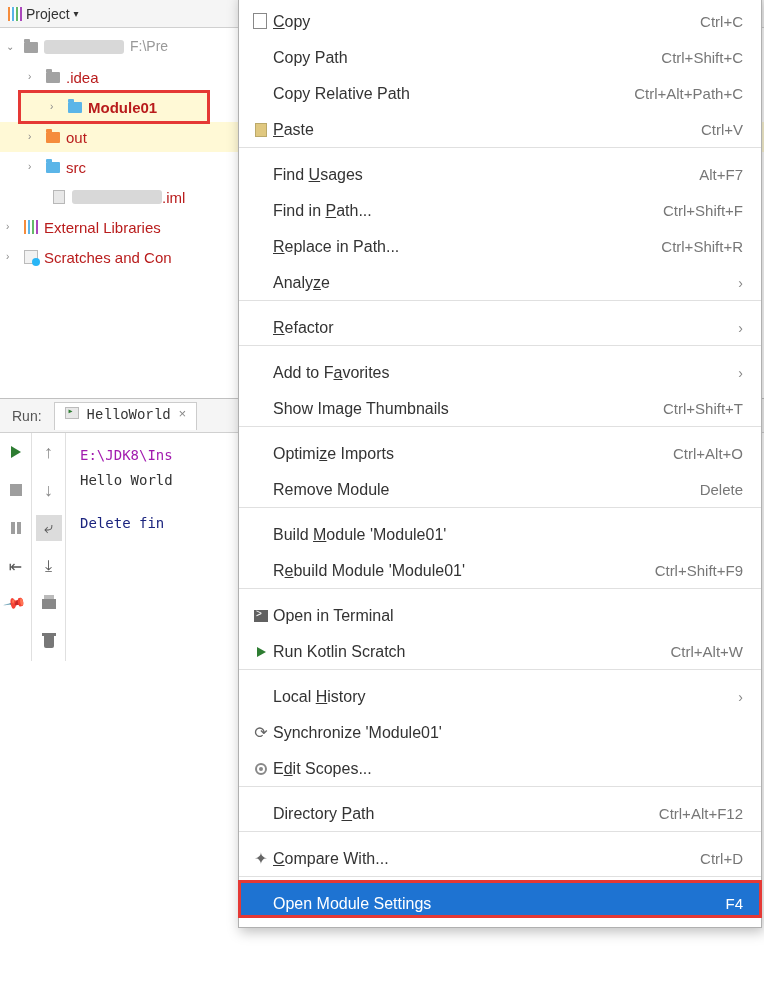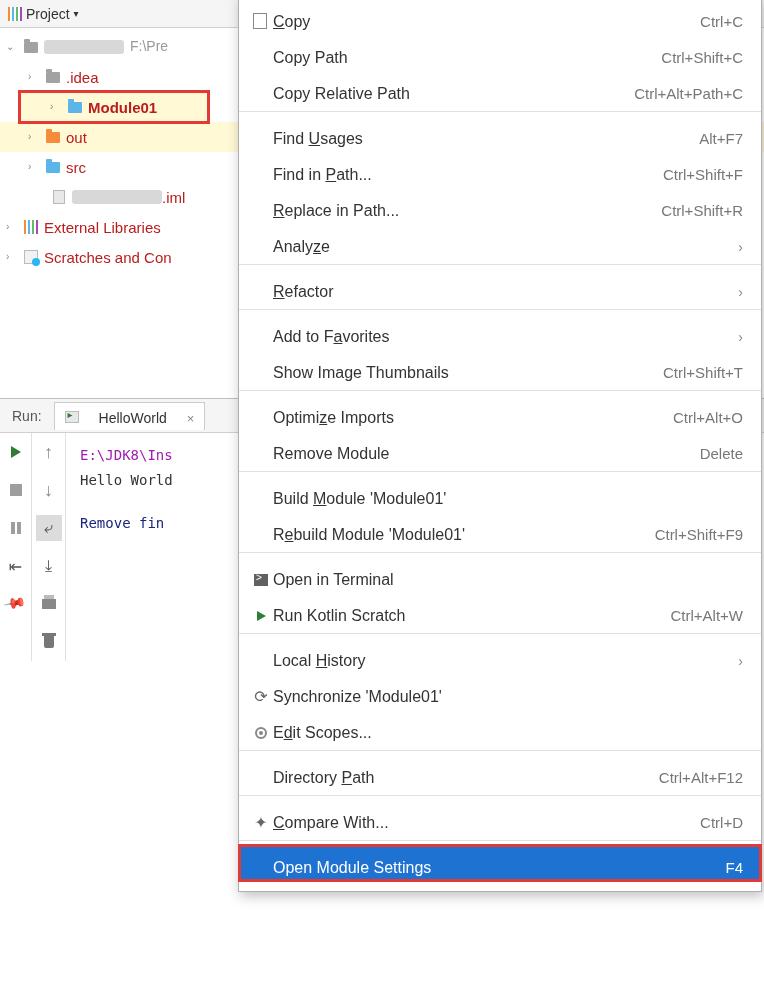--- a/index.html
+++ b/index.html
@@ -96,27 +96,28 @@
   background: #f5f5f5;
   border-bottom: 1px solid #d0d0d0;
   font-size: 14px;
 }
 .run-header .label {
   padding: 0 12px;
   color: #555;
 }
 .run-header .tab {
   display: flex;
-  align-items: flex-end;
-  gap: 20px;
+  align-items: flex-start;
+  gap: 8px;
   background: #fff;
   border: 1px solid #ccc;
   border-bottom: none;
   padding: 4px 10px;
   height: 28px;
+  font-family: Liberation Mono, monospace;
 }
 .run-header .tab .close { color: #888; font-size: 13px; }
 
 .run-body {
   display: flex;
 }
 .run-toolbar, .run-subtoolbar {
   display: flex;
   flex-direction: column;
   align-items: center;
@@ -355,21 +356,21 @@
       <div class="tbtn">
           <span class="ic ic-print"></span>
         </div>
       <div class="tbtn">
           <span class="ic ic-trash"></span>
         </div>
     </div>
     <div class="console">
       <div class="path-line">E:\JDK8\Ins</div>
       <div class="out-line">Hello World</div>
-      <div class="exit-line">Remove fin</div>
+      <div class="exit-line">Delete fin</div>
     </div>
   </div>
 </div>
 
 <div class="context-menu">
 
   <div class="menu-item">
     <span class="mi-icon">
         <span class="ic ic-copy"></span>
       </span>
@@ -378,20 +379,27 @@
   </div>
   <div class="menu-item">
     <span class="mi-icon"></span>
     <span class="mi-label">Copy Path</span>
     <span class="mi-short">Ctrl+Shift+C</span>
   </div>
   <div class="menu-item">
     <span class="mi-icon"></span>
     <span class="mi-label">Copy Relative Path</span>
     <span class="mi-short">Ctrl+Alt+Path+C</span>
+  </div>
+  <div class="menu-item">
+    <span class="mi-icon">
+        <span class="ic ic-paste"></span>
+      </span>
+    <span class="mi-label"><u>P</u>aste</span>
+    <span class="mi-short">Ctrl+V</span>
   </div>
 
   <div class="menu-sep"></div>
 
   <div class="menu-item">
     <span class="mi-icon"></span>
     <span class="mi-label">Find <u>U</u>sages</span>
     <span class="mi-short">Alt+F7</span>
   </div>
   <div class="menu-item">

